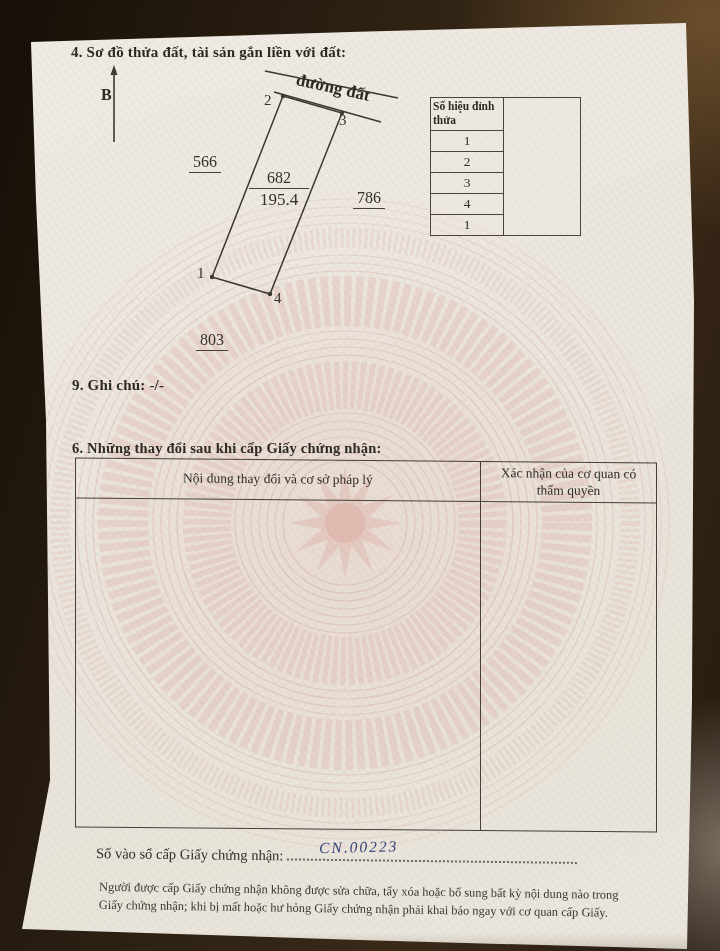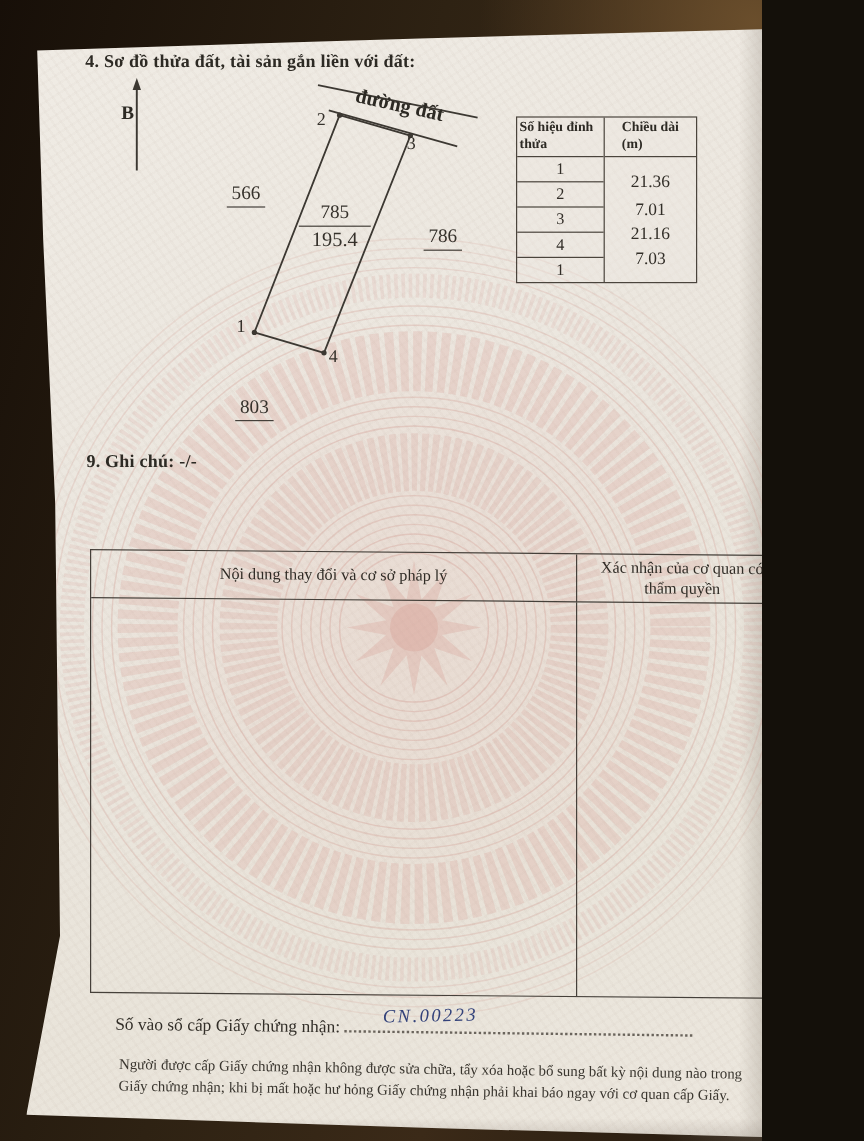--- a/index.html
+++ b/index.html
@@ -1,20 +1,20 @@
 <!DOCTYPE html>
 <html><head>
 <meta charset="utf-8">
 <style>
   * { margin:0; padding:0; box-sizing:border-box; }
   html,body { background:#14100a; }
   body { font-family:"Liberation Serif","DejaVu Serif",serif; }
 
   .photo{
-    position:relative; width:635px; height:951px; overflow:hidden;
+    position:relative; width:720px; height:951px; overflow:hidden;
     background:
       radial-gradient(60% 38% at 99% 2%, #6a4e2c 0%, rgba(106,78,44,0) 60%),
       radial-gradient(26% 22% at 101% 89%, #7a7062 0%, rgba(122,112,98,0) 72%),
       linear-gradient(105deg,#170f08 0%,#2e2213 42%,#3b2a18 68%,#251a0f 100%);
   }
 
   
   .paper{
     position:absolute; inset:0;
     background:linear-gradient(160deg,#f0ece5 0%,#ebe6de 45%,#e9e4da 75%,#ece7de 100%);
@@ -156,56 +156,43 @@
 
       <div class="road-label">đường đất</div>
 
       <span class="vlabel" style="left:264px; top:92px;">2</span>
       <span class="vlabel" style="left:339px; top:112px;">3</span>
       <span class="vlabel" style="left:197px; top:265px;">1</span>
       <span class="vlabel" style="left:274px; top:290px;">4</span>
 
       <span class="sk-label u" style="left:189px; top:153px;">566</span>
       <div class="frac">
-        <span class="num">785</span>
+        <span class="num">682</span>
         <span class="den">195.4</span>
       </div>
       <span class="sk-label u" style="left:329px; top:189px;margin-left:24px;">786</span>
       <span class="sk-label u" style="left:196px; top:311px;margin-top:20px;">803</span>
 
       <div class="vx-table">
         <div class="vx-col-left">
           <div class="vx-hdr">Số hiệu đỉnh thửa</div>
           <div class="vx-cell">1</div>
           <div class="vx-cell">2</div>
           <div class="vx-cell">3</div>
           <div class="vx-cell">4</div>
           <div class="vx-cell">1</div>
         </div>
-        <div class="vx-col-right">
-          <div class="vx-hdr">
-            <span>
-              <span>Chiều dài</span><br>
-              <span>(m)</span>
-            </span>
-          </div>
-          <div class="vx-vals">
-            <span class="p0">21.36</span>
-            <span class="p1">7.01</span>
-            <span class="p2">21.16</span>
-            <span class="p3">7.03</span>
-          </div>
-        </div>
       </div>
 
       <div class="sec-title sec5">
         <span>9. Ghi chú:</span>
         <span class="val">-/-</span>
       </div>
 
+      <div class="sec-title sec6-title">6. Những thay đổi sau khi cấp Giấy chứng nhận:</div>
 
       <div class="changes-table">
         <div class="ch-hdr c1">Nội dung thay đổi và cơ sở pháp lý</div>
         <div class="ch-hdr c2">Xác nhận của cơ quan có thẩm quyền</div>
         <div class="ch-body c1"></div>
         <div class="ch-body c2"></div>
       </div>
 
       <div class="registry">
         <span>Số vào sổ cấp Giấy chứng nhận:</span>

